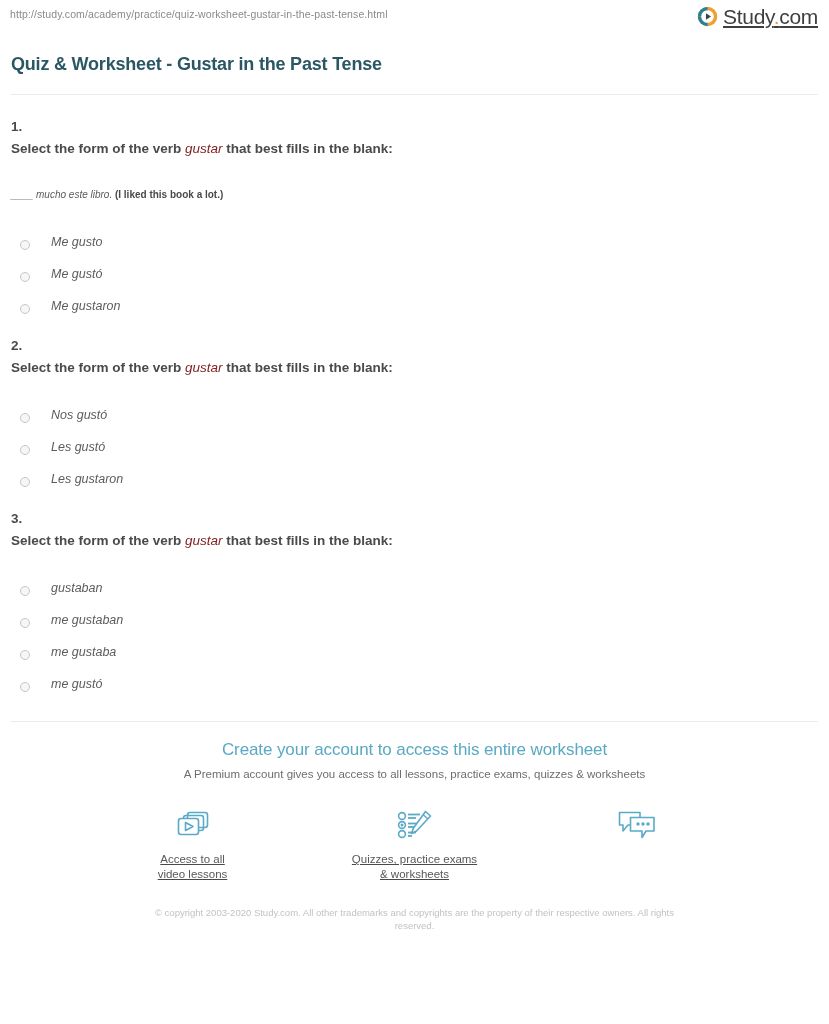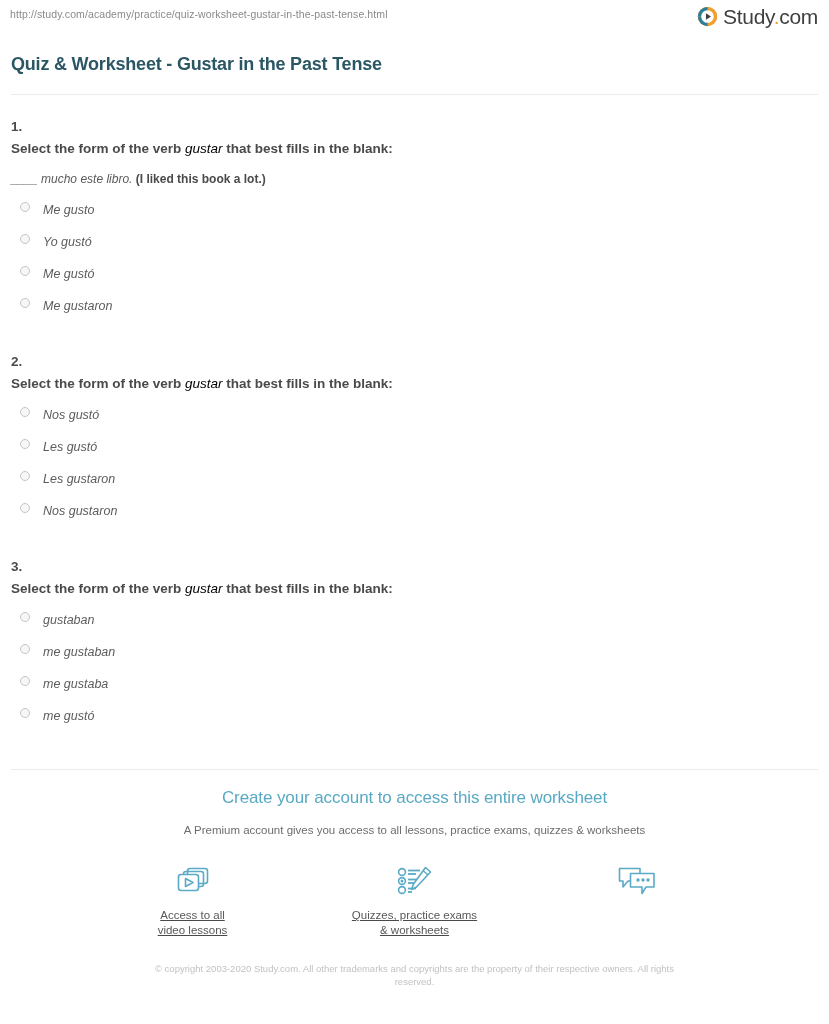--- a/index.html
+++ b/index.html
@@ -41,20 +41,21 @@
     width: 21px; height: 21px;
     flex: 0 0 auto;
     display: block;
   }
   .logo-word {
     font-size: 21px;
     font-weight: 400;
     color: #3f3f3f;
     letter-spacing: -0.3px;
     line-height: 21px;
+    text-decoration: underline;
   }
   .logo-word .dot { color: #f0a030; }
   .logo-word .tld { color: #3f3f3f; }
 
   
   .page-title {
     font-size: 18px;
     font-weight: 700;
     color: #2b5765;
     margin: 8px 0 0 11px;
@@ -75,36 +76,37 @@
     color: #4a4a4a;
     line-height: 18px;
   }
   .q-prompt {
     font-size: 13.5px;
     font-weight: 700;
     color: #4a4a4a;
     line-height: 20px;
     margin-top: 3px;
   }
-  .q-prompt .verb { font-style: italic; font-weight: 400; color: #000000; }
+  .q-prompt .verb { font-style: italic; font-weight: 400; color: #7f1d1d; }
   .q-sentence {
-    font-size: 12px;
+    font-size: 10px;
     font-weight: 700;
     color: #4a4a4a;
     line-height: 20px;
-    margin-top: 10px;
+    margin-top: 26px;
   }
   .q-sentence .es { font-style: italic; font-weight: 400; color: #5a5a5a; }
 
   .options { margin-top: 13px; }
   .option {
     display: flex;
-    align-items: flex-start;
+    align-items: flex-end;
     height: 32px;
     padding-left: 9px;
+    gap: 8px;
   }
   .radio {
     width: 10px; height: 10px;
     border-radius: 50%;
     border: 1px solid #c6c6c6;
     background: #f6f6f6;
     flex: 0 0 auto;
     margin-right: 13px;
   }
   .option-label {
@@ -126,21 +128,21 @@
   }
   .promo-title {
     font-size: 17px;
     color: #59a9c4;
     font-weight: 400;
     letter-spacing: -0.1px;
   }
   .promo-sub {
     font-size: 11.5px;
     color: #6d6d6d;
-    margin-top: 16px;
+    margin-top: 8px;
   }
   .features {
     display: flex;
     justify-content: center;
     gap: 62px;
     margin-top: 26px;
     text-decoration: underline;
   }
   .feature {
     width: 160px;
@@ -197,24 +199,20 @@
       <div class="q-num">1.</div>
       <div class="q-prompt"><span>Select the form of the verb </span><span class="verb">gustar</span><span> that best fills in the blank:</span></div>
       <div class="q-sentence"><span class="es">____ mucho este libro.</span><span> (I liked this book a lot.)</span></div>
       <div class="options">
         <div class="option">
           <span class="radio"></span>
           <span class="option-label">Me gusto</span>
         </div>
         <div class="option">
           <span class="radio"></span>
-          <span class="option-label">Yo gustó</span>
-        </div>
-        <div class="option">
-          <span class="radio"></span>
           <span class="option-label">Me gustó</span>
         </div>
         <div class="option">
           <span class="radio"></span>
           <span class="option-label">Me gustaron</span>
         </div>
       </div>
     </div>
 
     <div class="question">
@@ -225,24 +223,20 @@
           <span class="radio"></span>
           <span class="option-label">Nos gustó</span>
         </div>
         <div class="option">
           <span class="radio"></span>
           <span class="option-label">Les gustó</span>
         </div>
         <div class="option">
           <span class="radio"></span>
           <span class="option-label">Les gustaron</span>
-        </div>
-        <div class="option">
-          <span class="radio"></span>
-          <span class="option-label">Nos gustaron</span>
         </div>
       </div>
     </div>
 
     <div class="question">
       <div class="q-num">3.</div>
       <div class="q-prompt"><span>Select the form of the verb </span><span class="verb">gustar</span><span> that best fills in the blank:</span></div>
       <div class="options">
         <div class="option">
           <span class="radio"></span>

